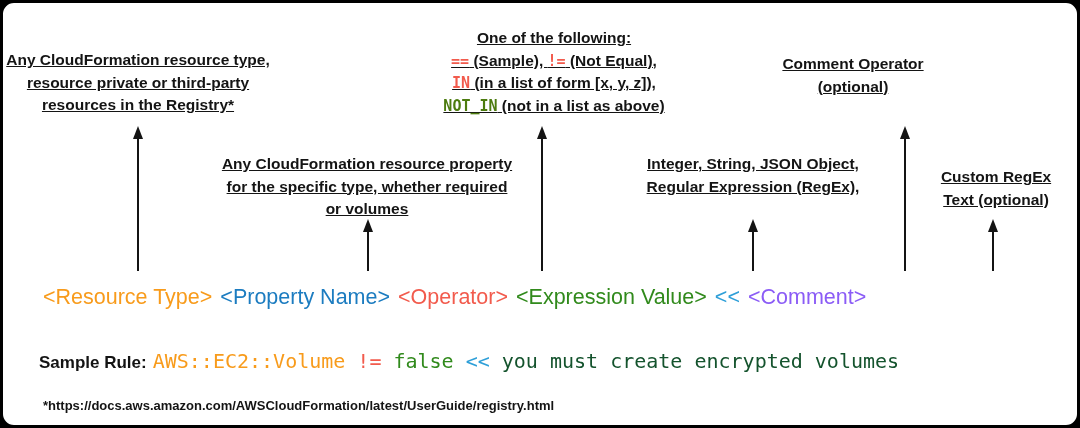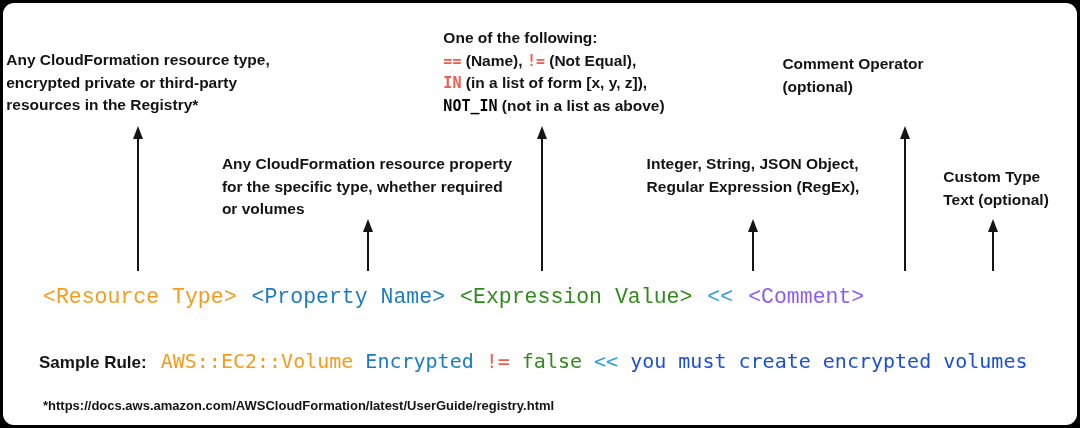--- a/index.html
+++ b/index.html
@@ -4,91 +4,91 @@
 <style>
   html,body { margin:0; padding:0; background:#000; }
   .frame {
     position:relative; width:1080px; height:428px; background:#ffffff;
     border:3px solid #000; border-radius:14px; box-sizing:border-box;
     overflow:hidden;
     font-family:"Liberation Sans", sans-serif;
   }
   .ann {
     position:absolute; transform:translateX(-50%);
-    text-align:left; color:#141414; font-weight:700;
-    font-size:15.5px; line-height:22.5px; white-space:nowrap;
+    text-align:center; color:#141414; font-weight:700;
+    font-size:15.5px; line-height:22.5px; white-space:nowrap;text-decoration:underline;
   }
   .mono { font-family:"DejaVu Sans Mono", monospace; }
   .ann .mono { font-size:15px; font-weight:700; }
   .var-spaced { letter-spacing:2.5px; }
   .arrow { position:absolute; width:12px; }
   .arrow .head {
     width:0; height:0; margin:0 auto;
     border-left:5px solid transparent; border-right:5px solid transparent;
     border-bottom:13px solid #141414;
   }
   .arrow .shaft { width:2px; background:#141414; margin:-2px auto 0; }
   .arrow.long .shaft  { height:134px; }
   .arrow.short .shaft { height:41px; }
   .syntax-row {
     position:absolute; left:40px; top:280px;
-    display:flex; gap:15px; align-items:flex-start;
-    font-family:Liberation Mono, monospace; font-size:21.5px;
+    display:flex; gap:8px; align-items:flex-start;
+    font-family:Liberation Sans, sans-serif; font-size:21.5px;
     line-height:28px; white-space:nowrap;
   }
   .sample-row {
     position:absolute; left:36px; top:346px;
-    display:flex; gap:14px; align-items:baseline; white-space:nowrap;
+    display:flex; gap:6px; align-items:baseline; white-space:nowrap;
   }
   .sample-label { font-size:17px; font-weight:700; color:#141414; }
   .sample-code {
     display:flex; gap:12px; align-items:flex-start;
     font-family:"DejaVu Sans Mono", monospace; font-size:20px;
   }
   .footnote {
     position:absolute; left:40px; top:395px;
     font-size:13px; font-weight:700; color:#141414;text-align:center;
   }
 </style>
 </head>
 <body>
 
 <div class="frame">
 
   <div class="ann" style="left:135px; top:46px">
     <div>Any CloudFormation resource type,</div>
-    <div>encrypted private or third-party</div>
+    <div>resource private or third-party</div>
     <div>resources in the Registry*</div>
   </div>
 
   <div class="ann" style="left:364px; top:150px">
     <div>Any CloudFormation resource property</div>
     <div>for the specific type, whether required</div>
     <div>or volumes</div>
   </div>
 
   <div class="ann" style="left:551px; top:24px">
     <div>One of the following:</div>
-    <div><span class="mono" style="color: rgb(242, 91, 77);">==</span><span> (Name), </span><span class="mono" style="color: rgb(242, 91, 77);">!=</span><span> (Not Equal),</span></div>
+    <div><span class="mono" style="color: rgb(242, 91, 77);">==</span><span> (Sample), </span><span class="mono" style="color: rgb(242, 91, 77);">!=</span><span> (Not Equal),</span></div>
     <div><span class="mono" style="color: rgb(242, 91, 77);">IN</span><span> (in a list of form [x, y, z]),</span></div>
-    <div><span class="mono" style="color: #000000;">NOT_IN</span><span> (not in a list as above)</span></div>
+    <div><span class="mono" style="color: #4d7c0f;">NOT_IN</span><span> (not in a list as above)</span></div>
   </div>
 
   <div class="ann" style="left:750px; top:150px">
     <div>Integer, String, JSON Object,</div>
     <div>Regular Expression (RegEx),</div>
   </div>
 
   <div class="ann" style="left:850px; top:50px">
     <div>Comment Operator</div>
     <div>(optional)</div>
   </div>
 
   <div class="ann" style="left:993px; top:163px">
-    <div>Custom Type</div>
+    <div>Custom RegEx</div>
     <div>Text (optional)</div>
   </div>
 
   <div class="arrow long" style="left:129px; top:123px">
       <div class="head"></div>
       <div class="shaft"></div>
     </div>
   <div class="arrow short" style="left:359px; top:216px">
       <div class="head"></div>
       <div class="shaft"></div>
@@ -106,32 +106,32 @@
       <div class="shaft"></div>
     </div>
   <div class="arrow short" style="left:984px; top:216px">
       <div class="head"></div>
       <div class="shaft"></div>
     </div>
 
   <div class="syntax-row">
     <span style="color: rgb(248, 155, 27);">&lt;Resource Type&gt;</span>
     <span style="color: rgb(28, 124, 192);">&lt;Property Name&gt;</span>
+    <span style="color: rgb(242, 91, 77);">&lt;Operator&gt;</span>
     <span style="color: rgb(49, 138, 28);">&lt;Expression Value&gt;</span>
     <span style="color: rgb(46, 159, 216);">&lt;&lt;</span>
     <span style="color: #8b5cf6;">&lt;Comment&gt;</span>
   </div>
 
   <div class="sample-row">
     <span class="sample-label">Sample Rule:</span>
     <span class="sample-code">
       <span style="color: rgb(248, 155, 27);">AWS::EC2::Volume</span>
-      <span style="color: rgb(28, 124, 192);">Encrypted</span>
       <span style="color: rgb(242, 91, 77);">!=</span>
       <span style="color: rgb(49, 138, 28);">false</span>
       <span style="color: rgb(46, 159, 216);">&lt;&lt;</span>
-      <span style="color: #1d4ed8;">you must create encrypted volumes</span>
+      <span style="color: #14532d;">you must create encrypted volumes</span>
     </span>
   </div>
 
   <div class="footnote">*https://docs.aws.amazon.com/AWSCloudFormation/latest/UserGuide/registry.html</div>
 
 </div>
 
 </body></html>

